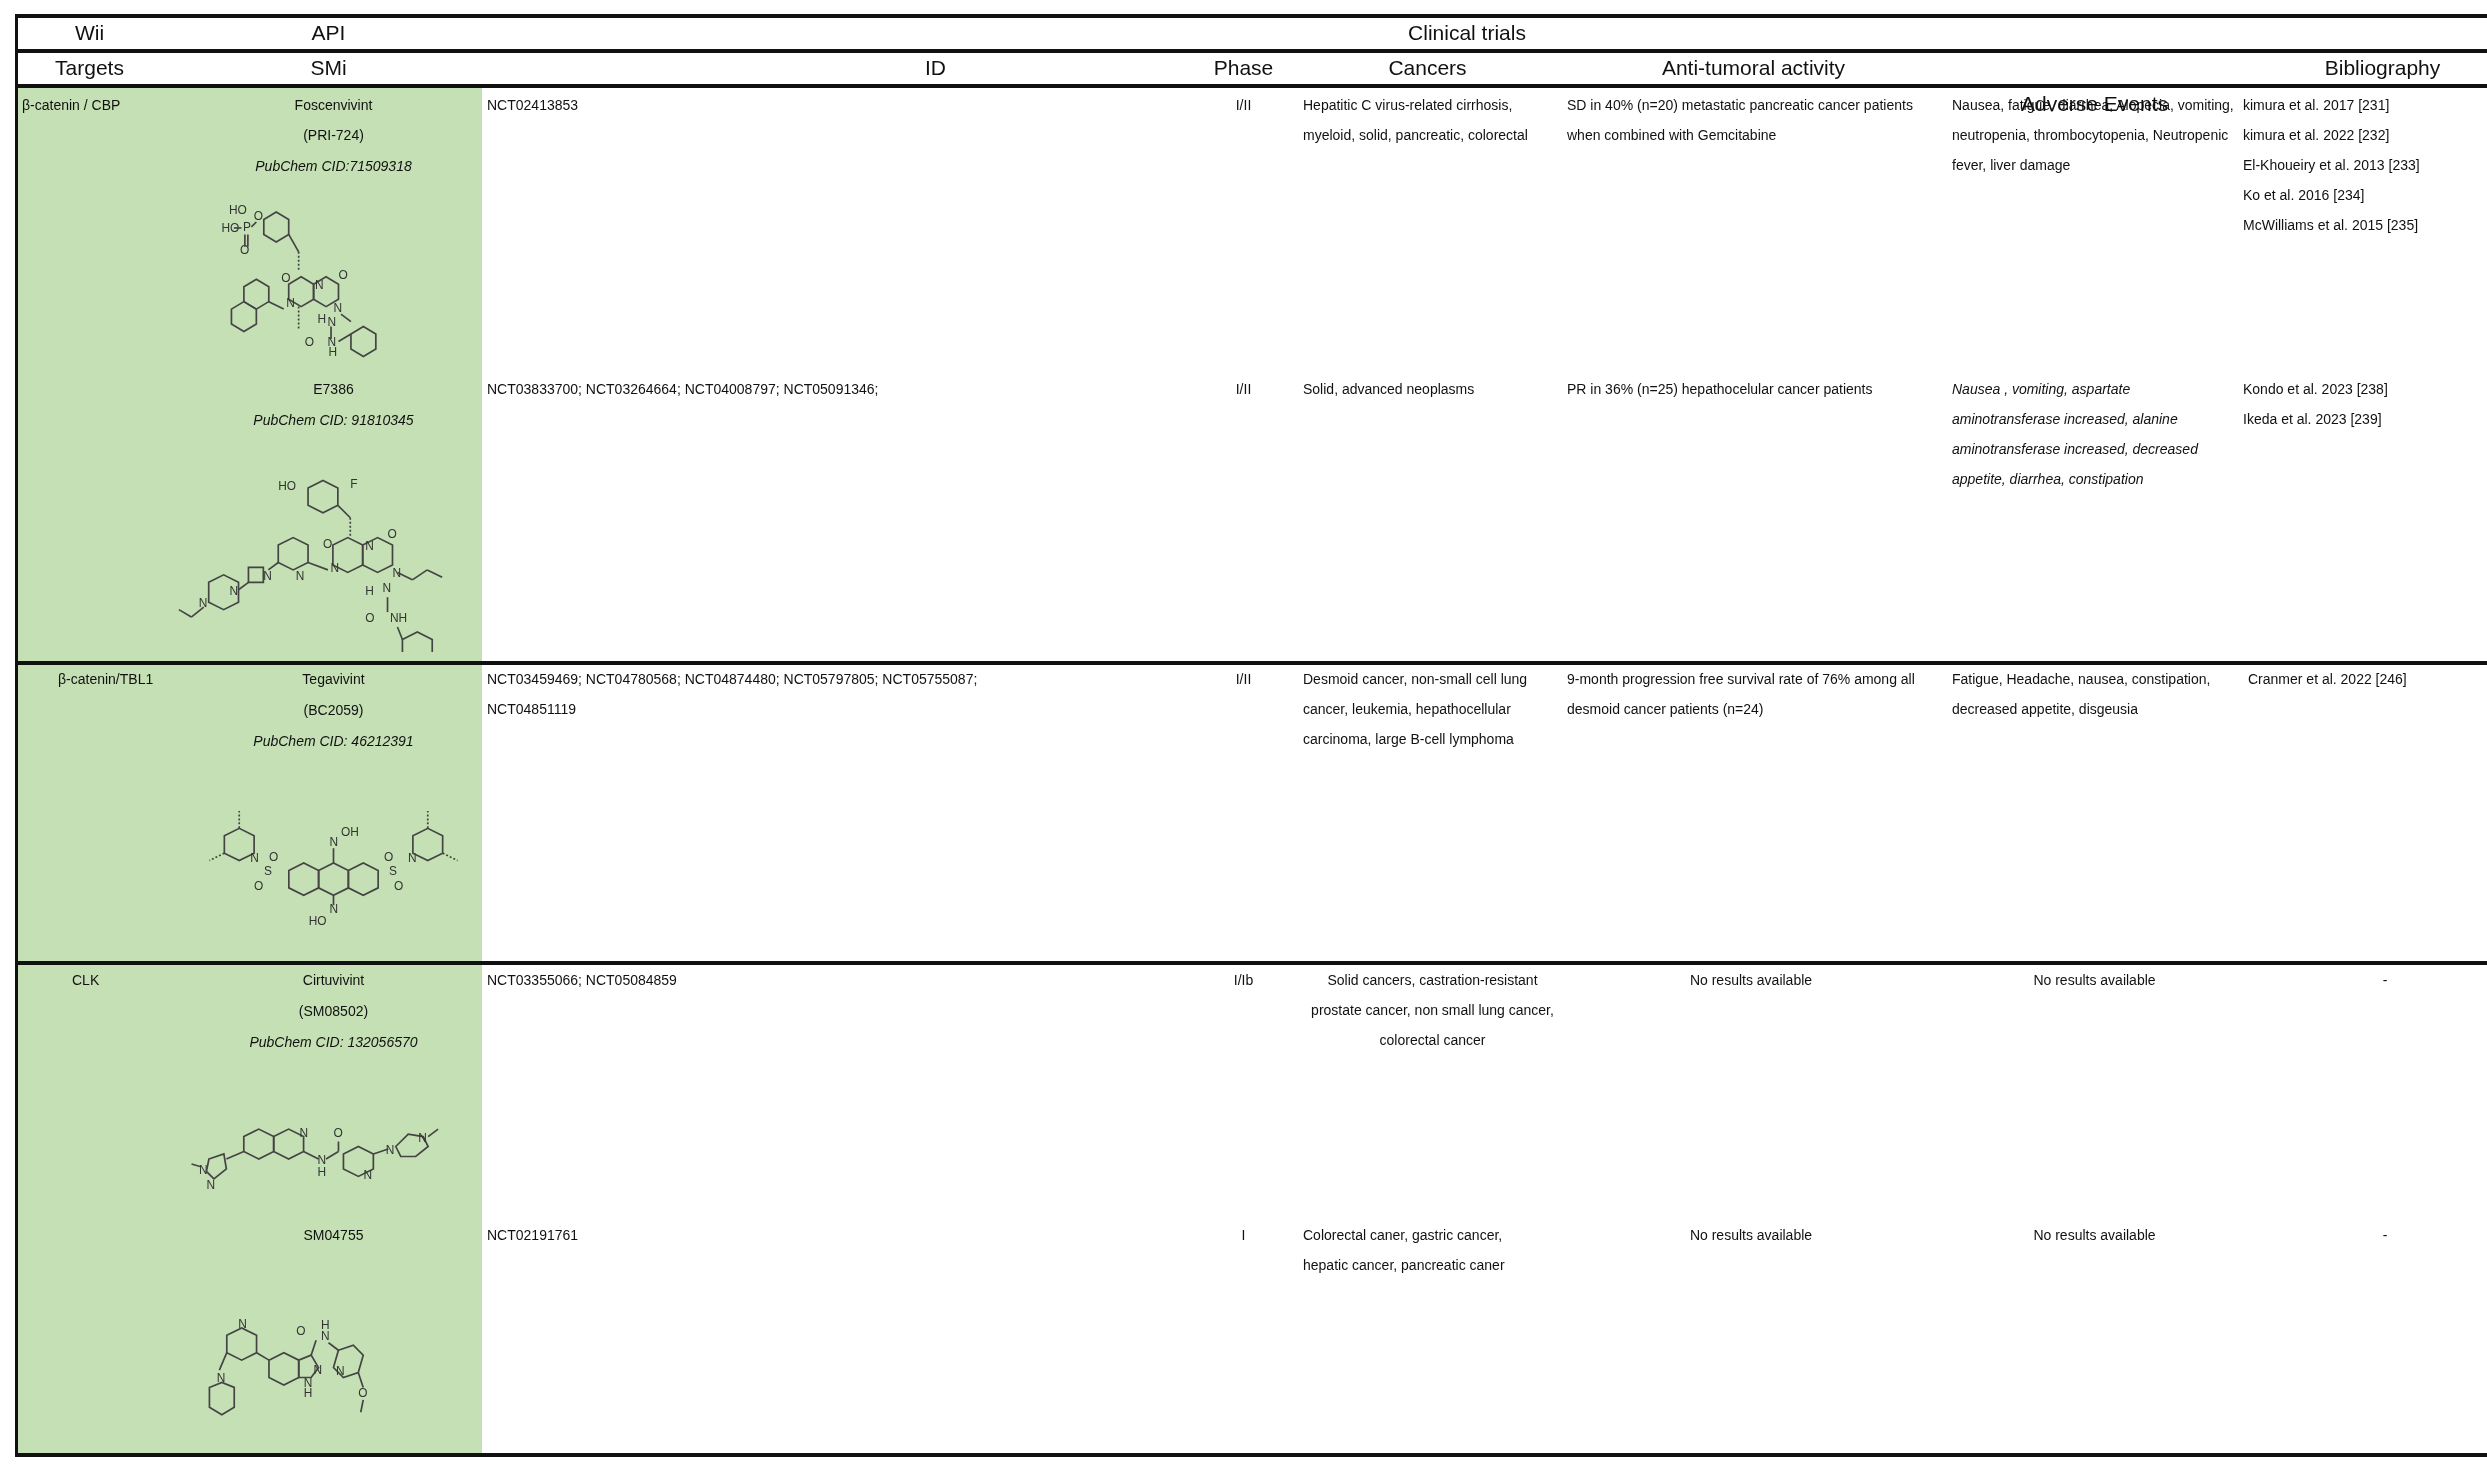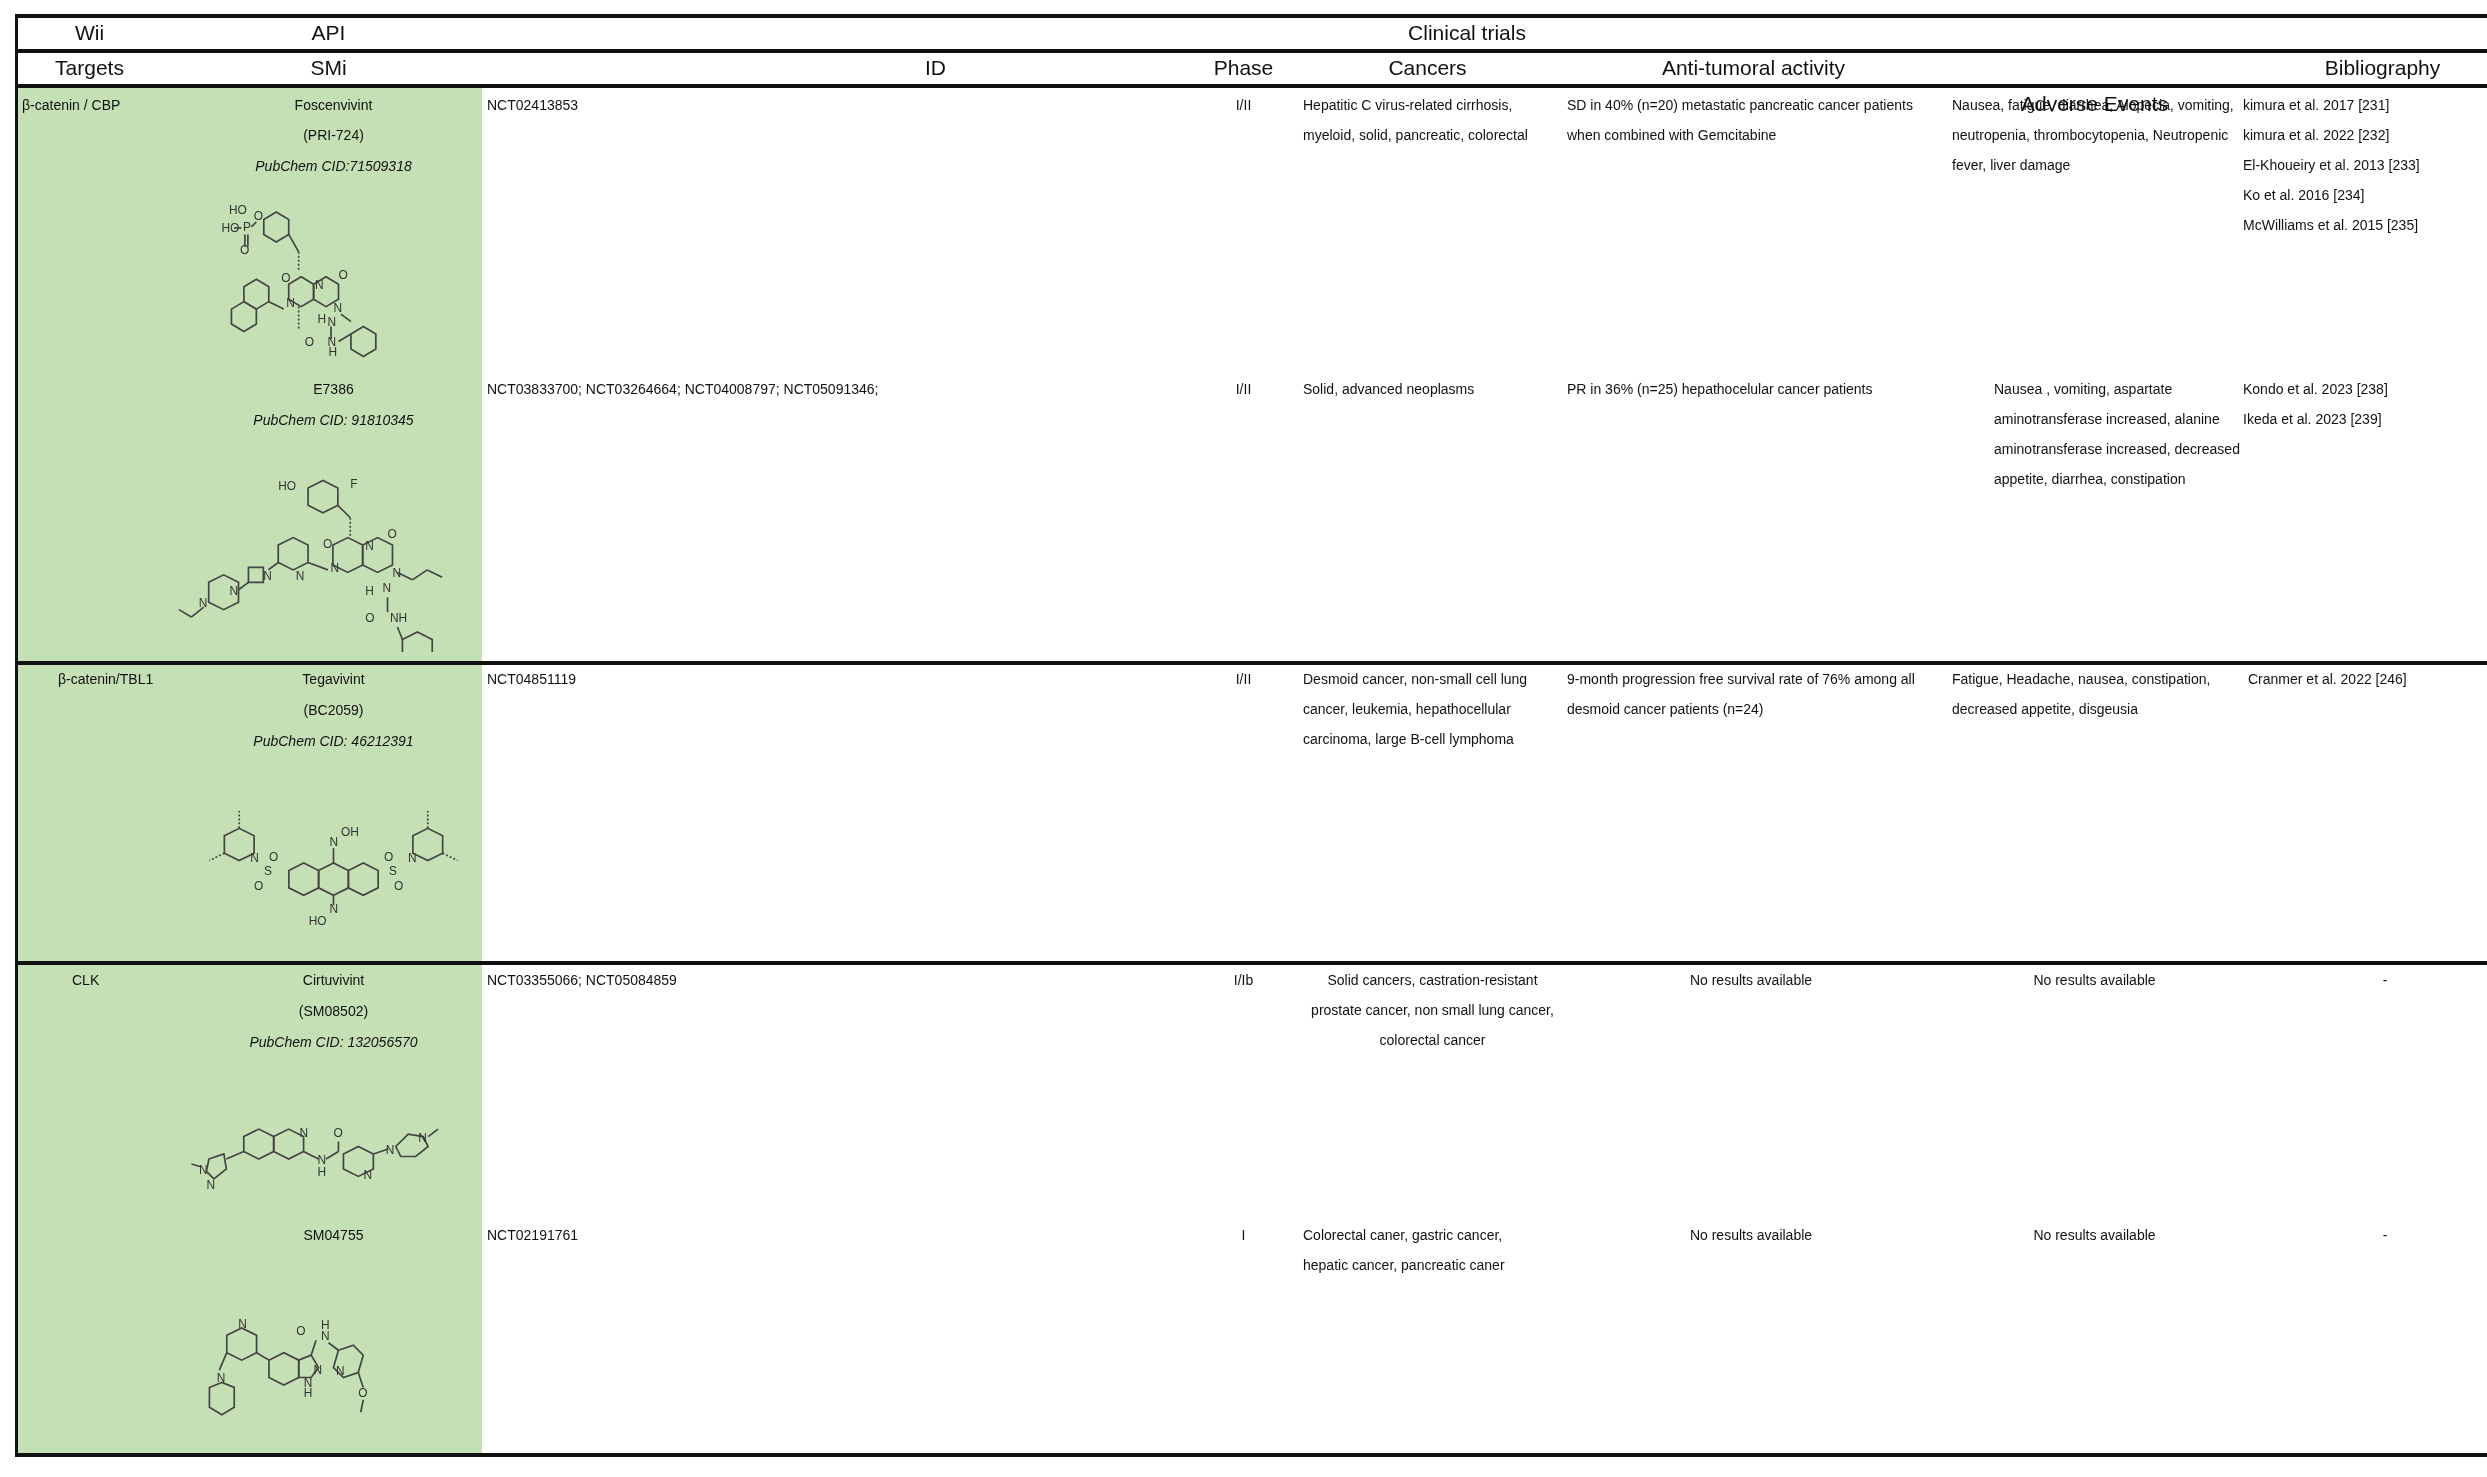--- a/index.html
+++ b/index.html
@@ -139,21 +139,21 @@
     <line x1="470" y1="340" x2="480" y2="365"></line>
     <polygon points="480,365 510,350 540,365 540,395 510,410 480,395"></polygon>
   </svg>
 </div>
 <div class="cell" style="left:487px; top:374px; width:721px;">
   <div>NCT03833700; NCT03264664; NCT04008797; NCT05091346;</div>
 </div>
 <div class="cell center" style="left:1194px; top:374px; width:99px;">I/II</div>
 <div class="cell" style="left:1303px; top:374px; width:249px;">Solid,  advanced neoplasms</div>
 <div class="cell" style="left:1567px; top:374px; width:358px;">PR  in 36% (n=25) hepathocelular cancer patients</div>
-<div class="cell" style="left:1994px; top:374px; width:279px;">Nausea , vomiting, aspartate aminotransferase increased, alanine aminotransferase increased, decreased appetite, diarrhea, constipation</div>
+<div class="cell" style="left:1952px; top:374px; width:279px;font-style:italic;">Nausea , vomiting, aspartate aminotransferase increased, alanine aminotransferase increased, decreased appetite, diarrhea, constipation</div>
 <div class="cell" style="left:2243px; top:374px; width:279px;">
   <div>Kondo et al. 2023 [238]</div>
   <div>Ikeda et al. 2023 [239]</div>
 </div>
 
 <div class="cell" style="left:22px; top:664px; width:159px;margin-left:36px;">β-catenin/TBL1</div>
 <div class="cell center" style="left:189px; top:664px; width:289px;">Tegavivint</div>
 <div class="cell center" style="left:189px; top:695px; width:289px;">(BC2059)</div>
 <div class="cell center ital" style="left:189px; top:726px; width:289px;">PubChem CID: 46212391</div>
 <div class="mol" style="left:204px; top:806px; width:259px; height:129px;">
@@ -177,20 +177,21 @@
     <text x="372" y="140">S</text>
       <text x="362" y="110">O</text>
       <text x="382" y="170">O</text>
       <text x="410" y="112">N</text>
     <polygon points="420,60 450,45 480,60 480,95 450,110 420,95"></polygon>
     <line x1="450" y1="45" x2="450" y2="10" stroke-dasharray="4,4"></line>
       <line x1="480" y1="95" x2="510" y2="110" stroke-dasharray="4,4"></line>
   </svg>
 </div>
 <div class="cell" style="left:487px; top:664px; width:721px;">
+  <div>NCT03459469; NCT04780568; NCT04874480; NCT05797805; NCT05755087;</div>
   <div>NCT04851119</div>
 </div>
 <div class="cell center" style="left:1194px; top:664px; width:99px;">I/II</div>
 <div class="cell" style="left:1303px; top:664px; width:249px;">Desmoid cancer, non-small cell lung cancer, leukemia, hepathocellular carcinoma, large B-cell lymphoma</div>
 <div class="cell" style="left:1567px; top:664px; width:363px;">9-month progression free survival rate of 76% among all desmoid cancer patients (n=24)</div>
 <div class="cell" style="left:1952px; top:664px; width:289px;">Fatigue, Headache, nausea, constipation, decreased appetite, disgeusia</div>
 <div class="cell" style="left:2248px; top:664px; width:279px;">
   <div>Cranmer et al. 2022 [246]</div>
 </div>
 

